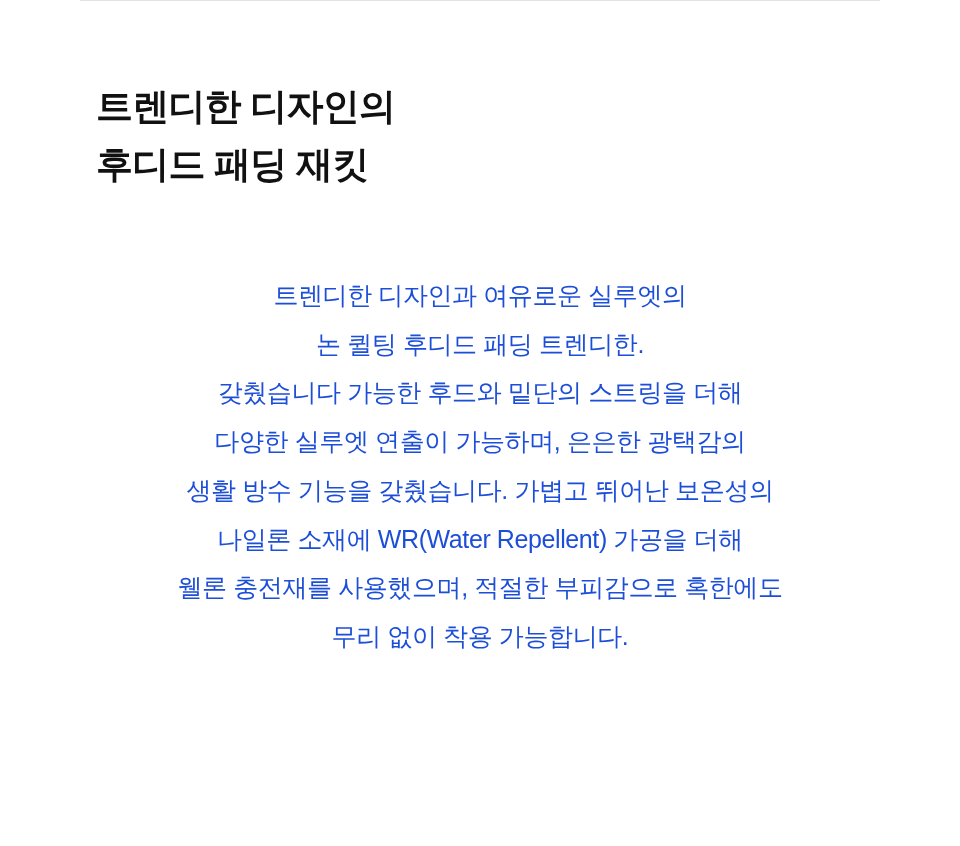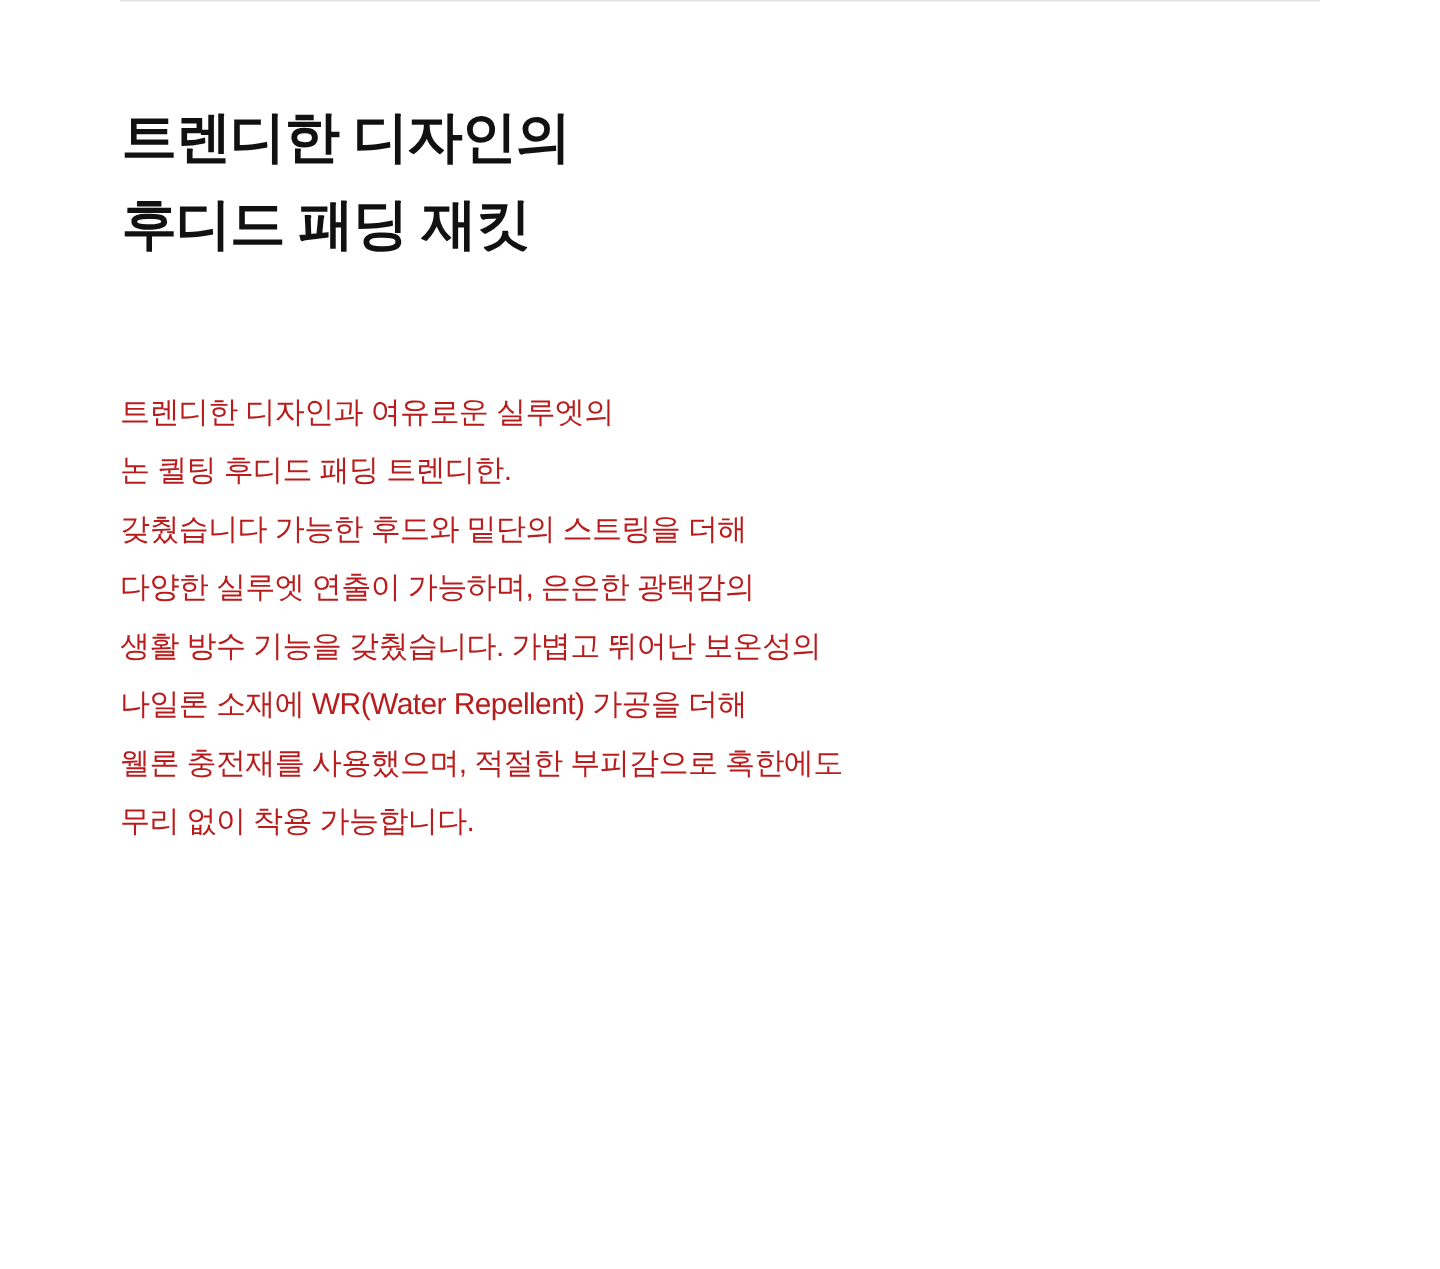--- a/index.html
+++ b/index.html
@@ -34,33 +34,34 @@
     top: 62px;
     left: 80px;
     right: 80px;
   }
   .headline {
     font-size: 37px;
     font-weight: 700;
     line-height: 1.58;
     letter-spacing: -0.8px;
     color: #111111;
-    margin: 1px;
+    margin: 16px;
   }
   .headline .hl-line {
     display: block;
     white-space: pre;
   }
   .body-copy {
     margin-top: 76px;
-    font-size: 20px;
+    font-size: 25px;
     font-weight: 400;
     line-height: 1.95;
     letter-spacing: -0.4px;
-    color: #b91c1c;
+    color: #1d4ed8;
+    text-align: center;
   }
   .body-copy .bc-line {
     display: block;
     white-space: pre;
   }
 </style>
 </head>
 <body>
 
 <div class="page">

